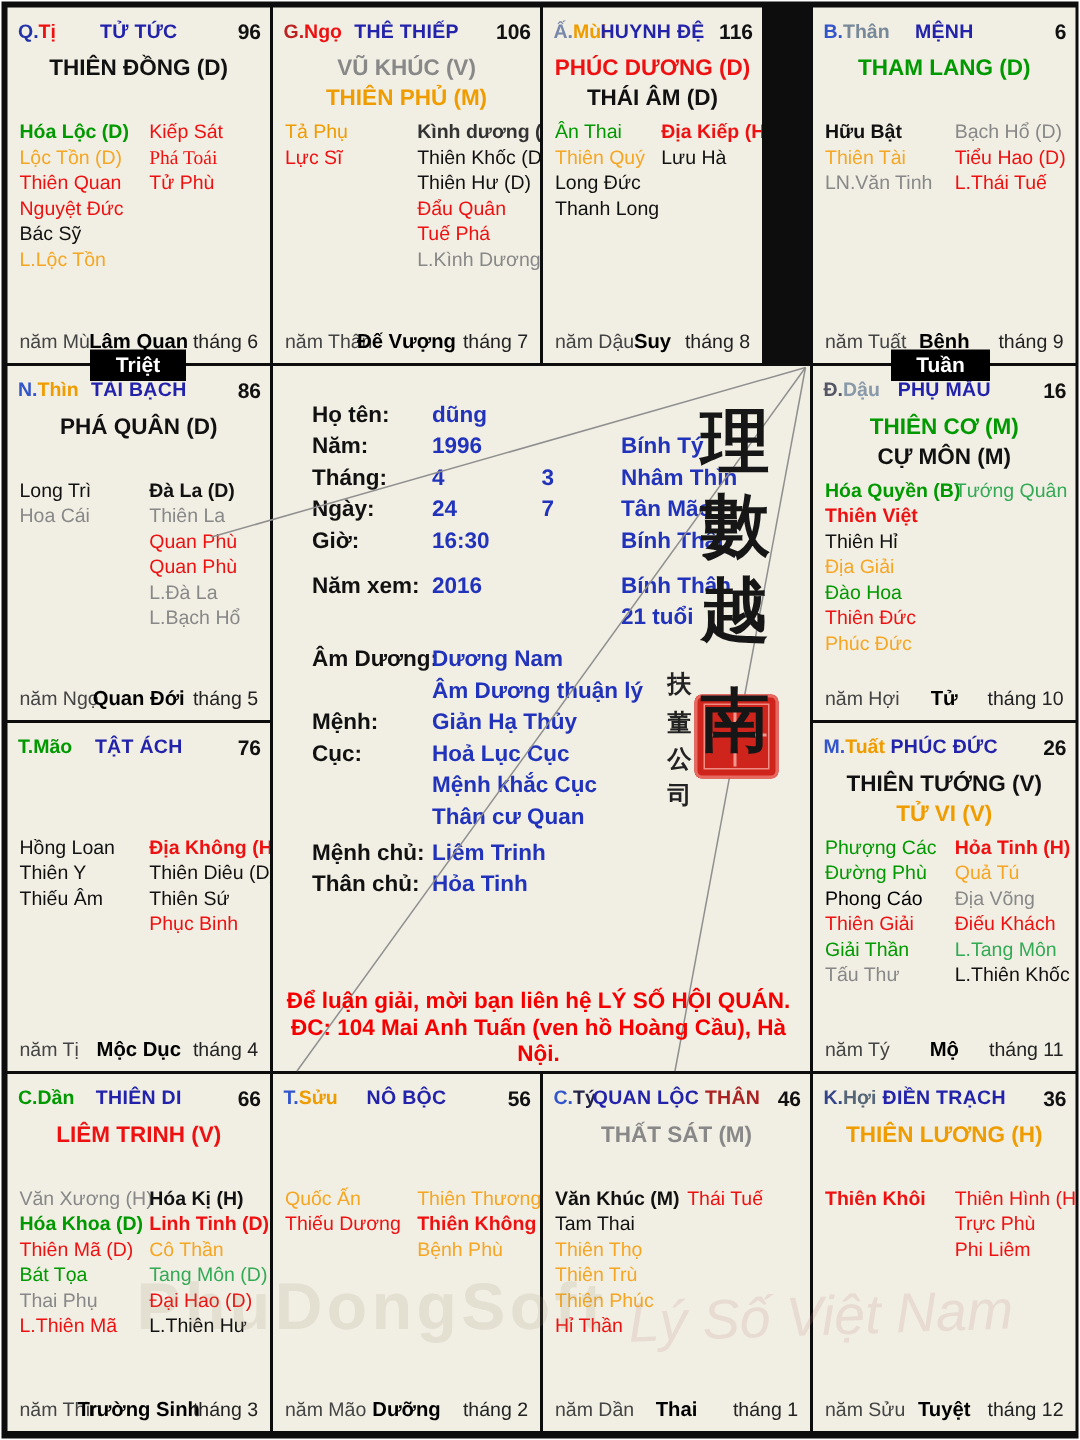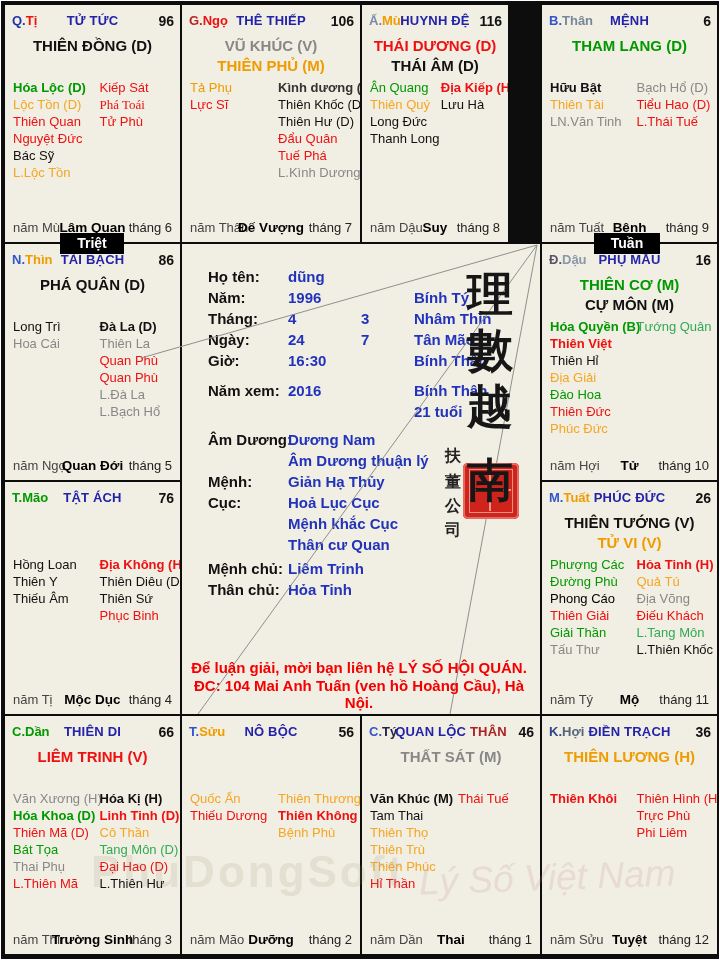--- a/index.html
+++ b/index.html
@@ -97,25 +97,25 @@
         <span class="ft">tháng 7</span>
       </div>
     </div>
   <div class="cell" style="left: 361px; top: 4px; width: 146px; height: 237px;">
       <div class="hdr">
         <span class="sb"><span style="color: rgb(119, 136, 170);">Ấ.</span><span style="color: rgb(239, 156, 0);">Mùi</span></span>
         <span class="pname">HUYNH ĐỆ</span>
         <span class="pnum">116</span>
       </div>
       <div class="mains">
-        <div style="color: rgb(238, 17, 17);">THÁI DƯƠNG (D)</div>
+        <div style="color: rgb(238, 17, 17);">PHÚC DƯƠNG (D)</div>
         <div style="color: rgb(17, 17, 17);">THÁI ÂM (D)</div>
       </div>
       <div class="colL">
-        <div class="star" style="color: rgb(0, 153, 0); font-weight: normal;">Ân Quang</div>
+        <div class="star" style="color: rgb(0, 153, 0); font-weight: normal;">Ân Thai</div>
         <div class="star" style="color: rgb(245, 166, 35); font-weight: normal;">Thiên Quý</div>
         <div class="star" style="color: rgb(17, 17, 17); font-weight: normal;">Long Đức</div>
         <div class="star" style="color: rgb(17, 17, 17); font-weight: normal;">Thanh Long</div>
       </div>
       <div class="colR">
         <div class="star" style="color: rgb(238, 17, 17); font-weight: bold;">Địa Kiếp (H)</div>
         <div class="star" style="color: rgb(17, 17, 17); font-weight: normal;">Lưu Hà</div>
       </div>
       <div class="foot">
         <span class="fn">năm Dậu</span>

